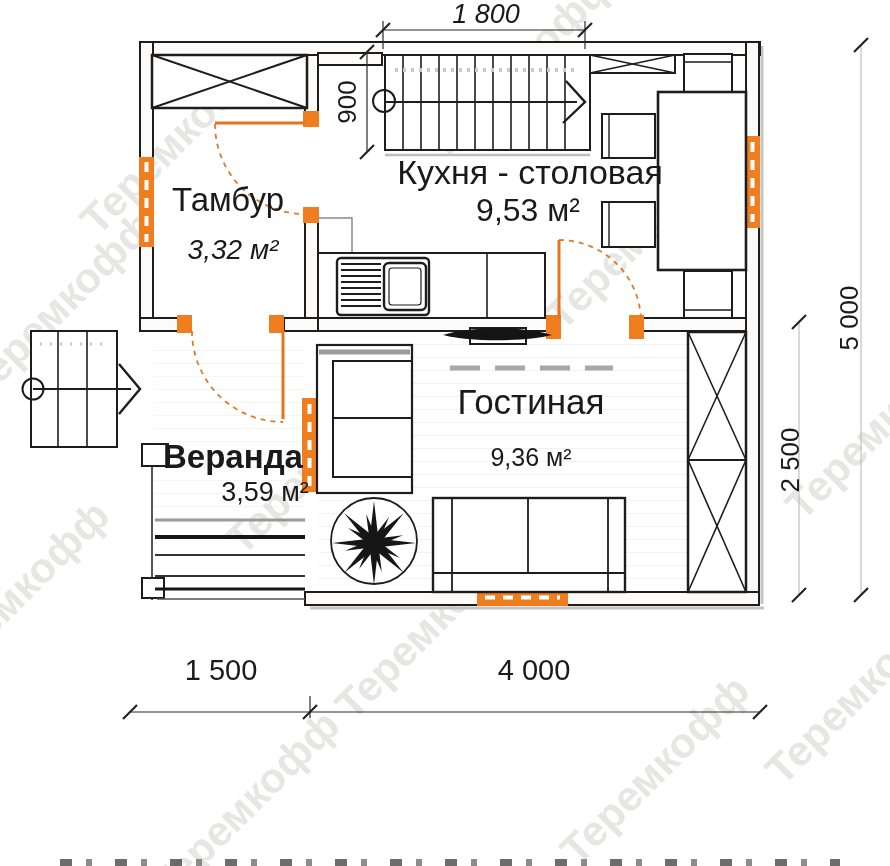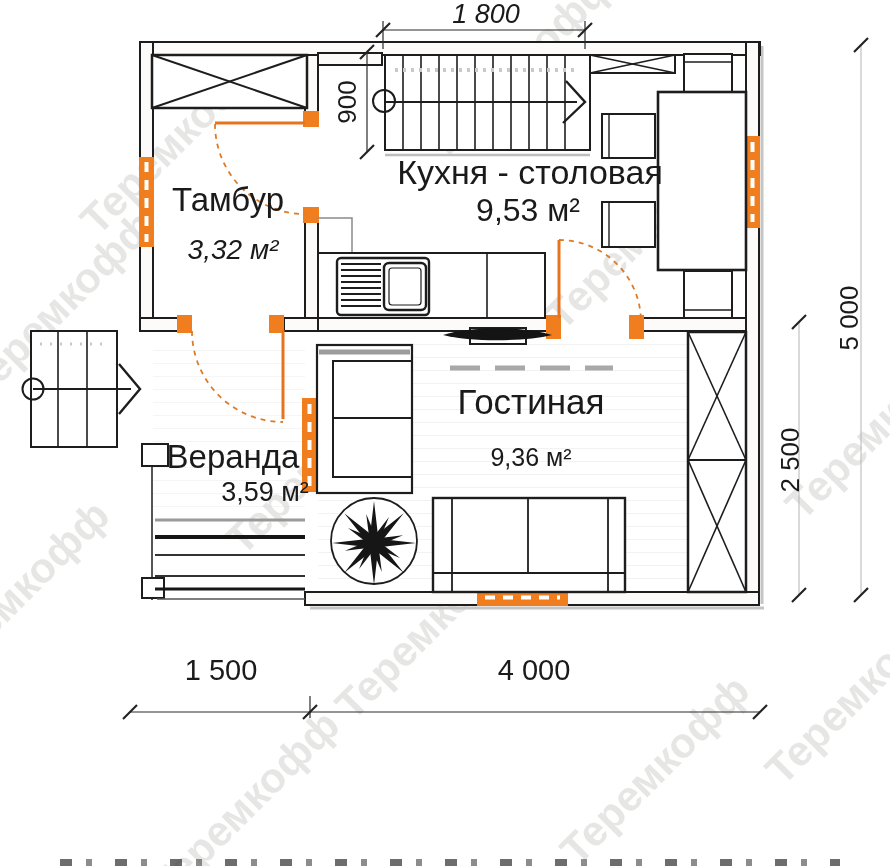--- a/index.html
+++ b/index.html
@@ -246,21 +246,21 @@
       <line class="tick" x1="753" y1="719" x2="767" y2="705"></line>
     </g>
   </svg>
 
   <div class="lbl" style="left:228px;top:199px;font-size:33px;">Тамбур</div>
   <div class="lbl" style="left:233px;top:250px;font-size:28px;font-style:italic;">3,32 м²</div>
   <div class="lbl" style="left:530px;top:172px;font-size:34px;">Кухня - столовая</div>
   <div class="lbl" style="left:528px;top:210px;font-size:32px;">9,53 м²</div>
   <div class="lbl" style="left:531px;top:401px;font-size:35px;">Гостиная</div>
   <div class="lbl" style="left:531px;top:457px;font-size:25px;">9,36 м²</div>
-  <div class="lbl" style="left:233px;top:456px;font-size:33px;">Веранда</div>
+  <div class="lbl" style="left:233px;top:456px;font-size:33px;font-weight:bold;">Веранда</div>
   <div class="lbl" style="left:237px;top:492px;font-size:27px;margin-left:28px;">3,59 м²</div>
 
   <div class="lbl" style="left:486px;top:14px;font-size:27px;font-style:italic;">1 800</div>
   <div class="lbl vert" style="left:347px;top:102px;font-size:26px;">900</div>
   <div class="lbl vert" style="left:849px;top:318px;font-size:26px;">5 000</div>
   <div class="lbl vert" style="left:790px;top:460px;font-size:26px;">2 500</div>
   <div class="lbl" style="left:221px;top:670px;font-size:29px;">1 500</div>
   <div class="lbl" style="left:534px;top:670px;font-size:29px;">4 000</div>
 
 

